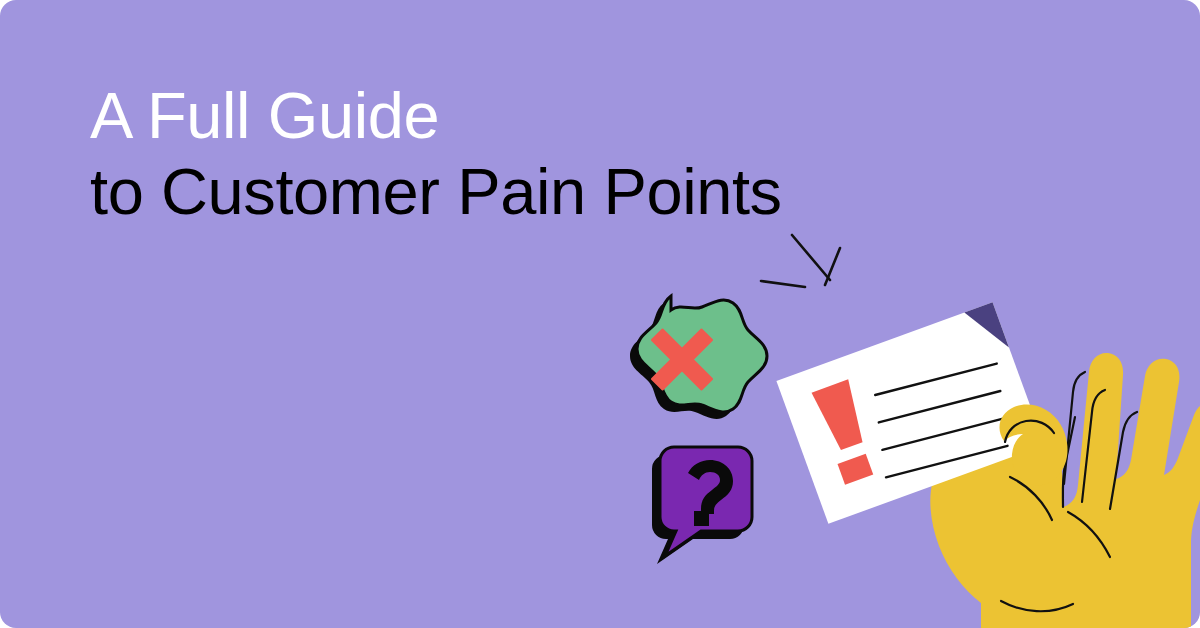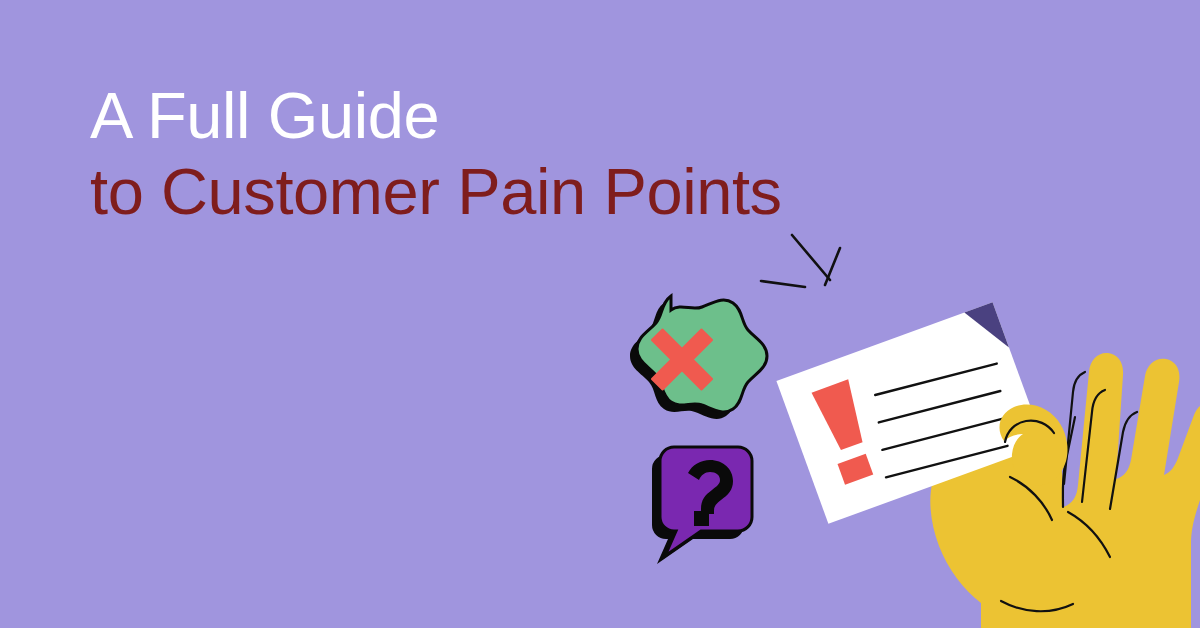--- a/index.html
+++ b/index.html
@@ -12,20 +12,21 @@
     height: 628px;
     overflow: hidden;
     font-family: "Liberation Sans", sans-serif;
   }
   #banner {
     position: relative;
     width: 1200px;
     height: 628px;
     background: #a095de;
     overflow: hidden;
+    border-radius: 16px;
   }
   #title-block {
     position: absolute;
     left: 90px;
     top: 78px;
     width: 820px;
   }
   .title-line {
     color: #ffffff;
     font-family: "Liberation Sans", sans-serif;
@@ -46,21 +47,21 @@
     display: block;
   }
 </style>
 </head>
 <body>
 
 <div id="banner" style="background: rgb(160, 149, 222);">
 
   <div id="title-block">
     <div class="title-line" style="color: rgb(255, 255, 255);">A Full Guide</div>
-    <div class="title-line" style="color: #7f1d1d;">to Customer Pain Points</div>
+    <div class="title-line" style="color: #000000;">to Customer Pain Points</div>
   </div>
 
   <div id="illustration">
     <svg width="1200" height="628" viewBox="0 0 1200 628" xmlns="http://www.w3.org/2000/svg">
 
       <g stroke="#111111" stroke-width="2.6" stroke-linecap="round" fill="none">
         <line x1="792" y1="235" x2="830" y2="280"></line>
         <line x1="840" y1="248" x2="825" y2="285"></line>
         <line x1="761" y1="281" x2="805" y2="287"></line>
       </g>

